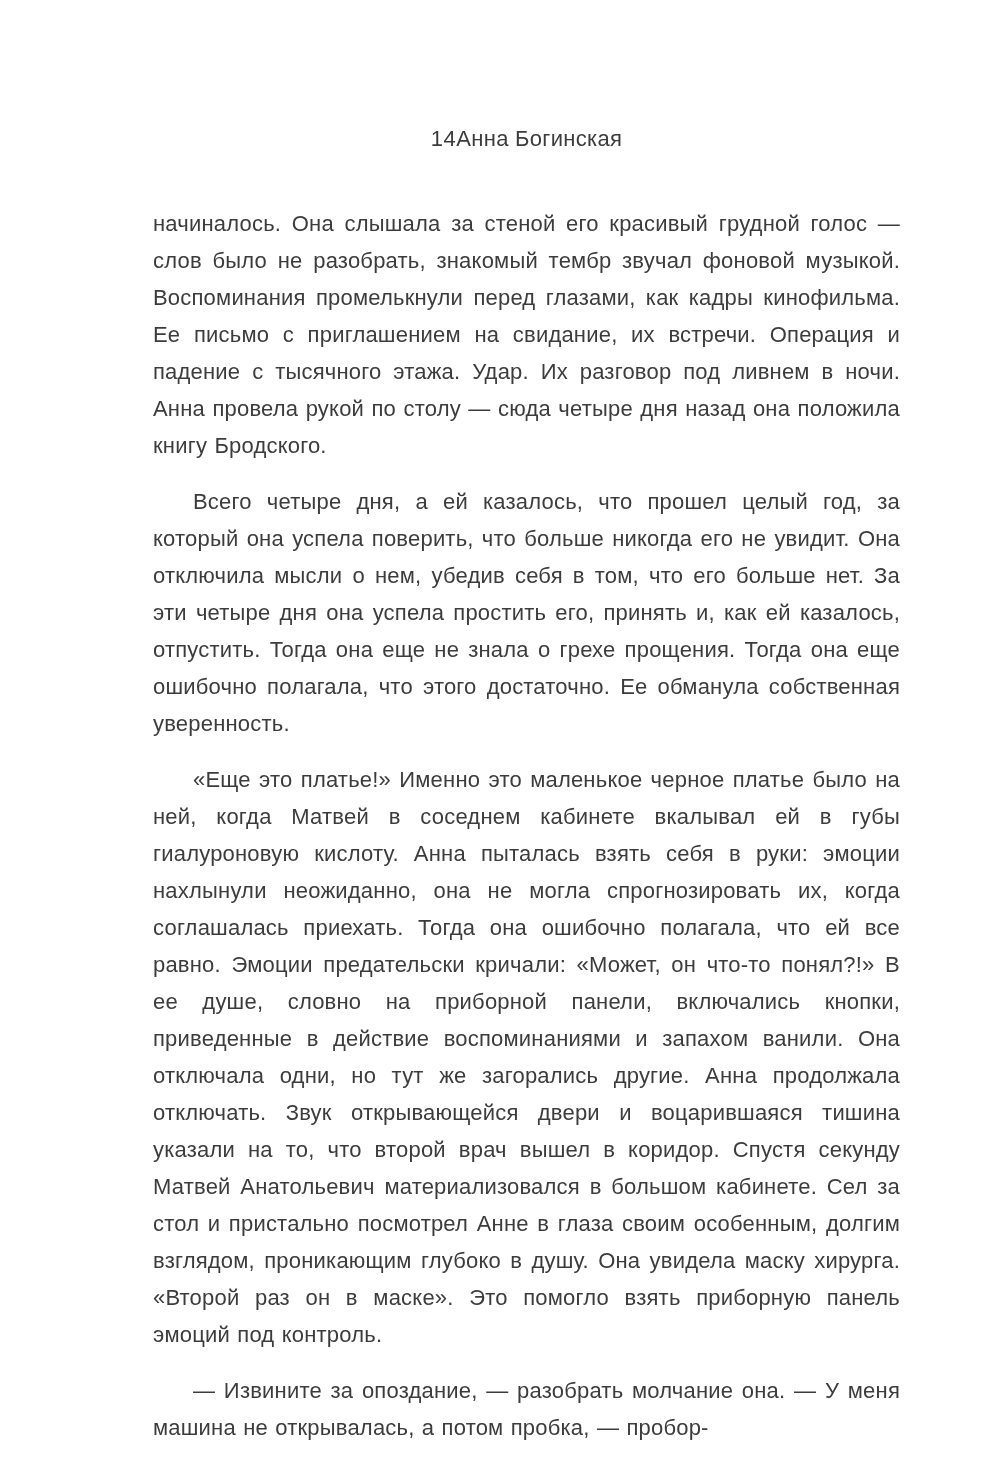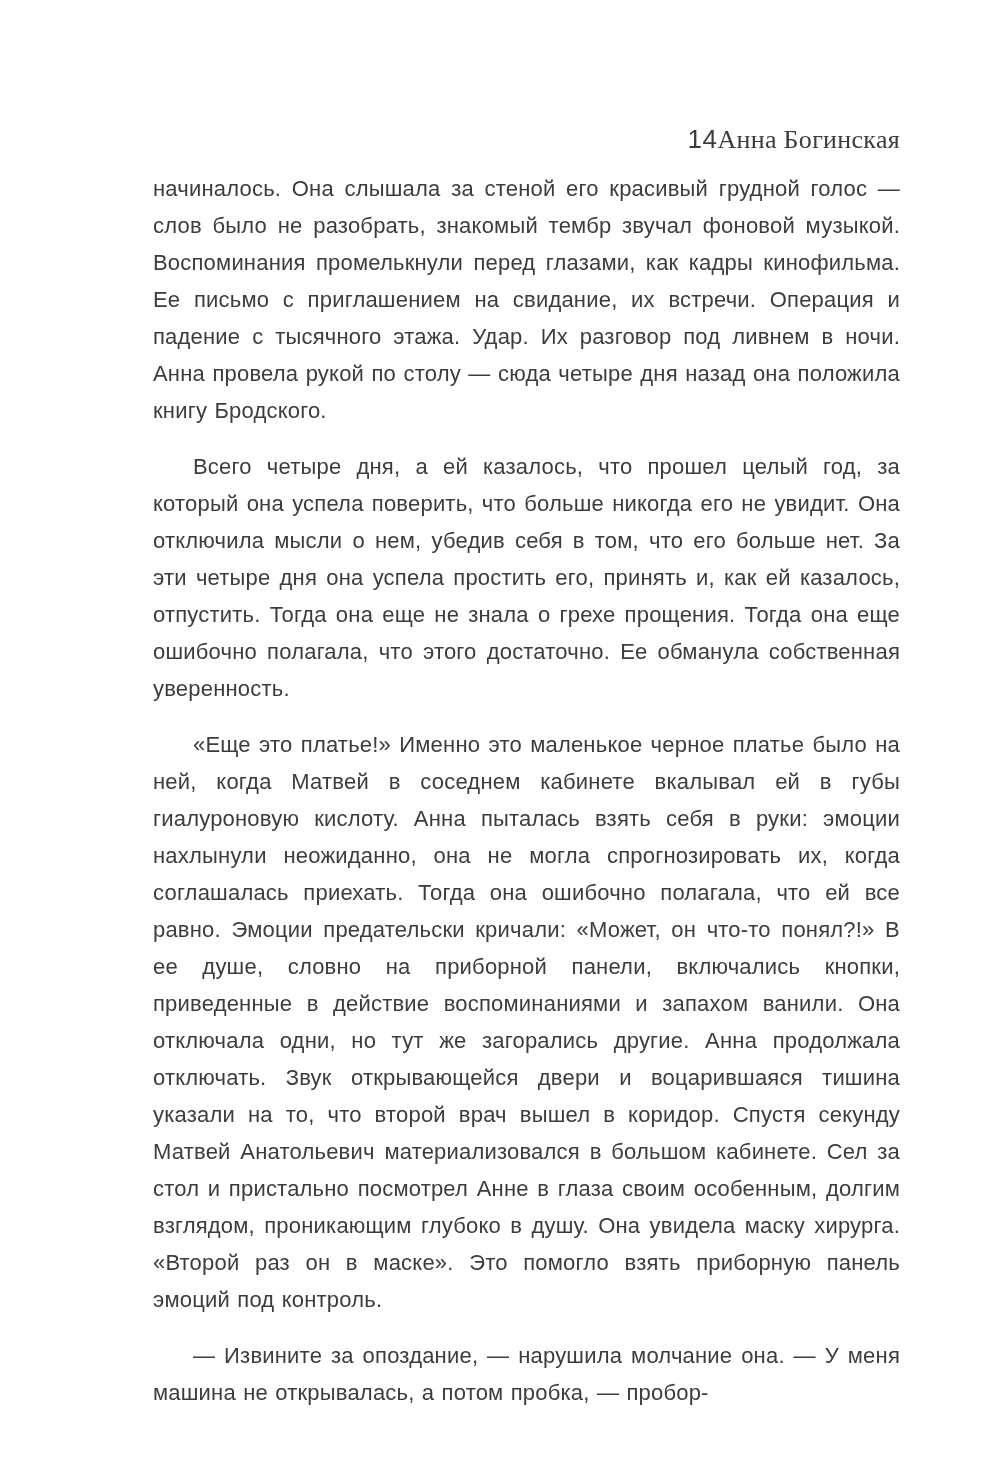--- a/index.html
+++ b/index.html
@@ -13,33 +13,32 @@
     height: 1468px;
     background: #ffffff;
     box-sizing: border-box;
     padding: 125px 100px 0 153px;
     font-family: "Liberation Sans", "DejaVu Sans", sans-serif;
     color: #3c3c3c;
     overflow: hidden;
   }
   .running-head {
     display: flex;
-    justify-content: flex-end;
+    justify-content: center;
     align-items: baseline;
-    font-size: 26px;
+    font-size: 22px;
     line-height: 28px;
     color: #3c3c3c;
-    margin-bottom: 16px;
+    margin-bottom: 52px;
   }
   .running-head .page-number {
     letter-spacing: 0.5px;
   }
   .running-head .author {
     letter-spacing: 0.3px;
-    font-family: Liberation Serif, serif;
   }
   .body-text p {
     margin: 0;
     font-size: 22px;
     line-height: 37px;
     text-align: justify;
     letter-spacing: 0.2px;
     word-spacing: 1px;
     color: #3c3c3c;
     hyphens: auto;
@@ -56,15 +55,15 @@
 <div class="page">
   <div class="running-head">
     <span class="page-number">14</span>
     <span class="author">Анна Богинская</span>
   </div>
 
   <div class="body-text">
     <p>начиналось. Она слышала за стеной его красивый грудной голос — слов было не разобрать, знакомый тембр звучал фоновой музыкой. Воспоминания промелькнули перед глазами, как кадры кинофильма. Ее письмо с приглашением на свидание, их встречи. Операция и падение с тысячного этажа. Удар. Их разговор под ливнем в ночи. Анна провела рукой по столу — сюда четыре дня назад она положила книгу Бродского.</p>
     <p class="indent">Всего четыре дня, а ей казалось, что прошел целый год, за который она успела поверить, что больше никогда его не увидит. Она отключила мысли о нем, убедив себя в том, что его больше нет. За эти четыре дня она успела простить его, принять и, как ей казалось, отпустить. Тогда она еще не знала о грехе прощения. Тогда она еще ошибочно полагала, что этого достаточно. Ее обманула собственная уверенность.</p>
     <p class="indent">«Еще это платье!» Именно это маленькое черное платье было на ней, когда Матвей в соседнем кабинете вкалывал ей в губы гиалуроновую кислоту. Анна пыталась взять себя в руки: эмоции нахлынули неожиданно, она не могла спрогнозировать их, когда соглашалась приехать. Тогда она ошибочно полагала, что ей все равно. Эмоции предательски кричали: «Может, он что-то понял?!» В ее душе, словно на приборной панели, включались кнопки, приведенные в действие воспоминаниями и запахом ванили. Она отключала одни, но тут же загорались другие. Анна продолжала отключать. Звук открывающейся двери и воцарившаяся тишина указали на то, что второй врач вышел в коридор. Спустя секунду Матвей Анатольевич материализовался в большом кабинете. Сел за стол и пристально посмотрел Анне в глаза своим особенным, долгим взглядом, проникающим глубоко в душу. Она увидела маску хирурга. «Второй раз он в маске». Это помогло взять приборную панель эмоций под контроль.</p>
-    <p class="indent">— Извините за опоздание, — нарушила молчание она. — У меня машина не открывалась, а потом пробка, — пробор-</p>
+    <p class="indent">— Извините за опоздание, — разобрать молчание она. — У меня машина не открывалась, а потом пробка, — пробор-</p>
   </div>
 </div>
 
 </body></html>

